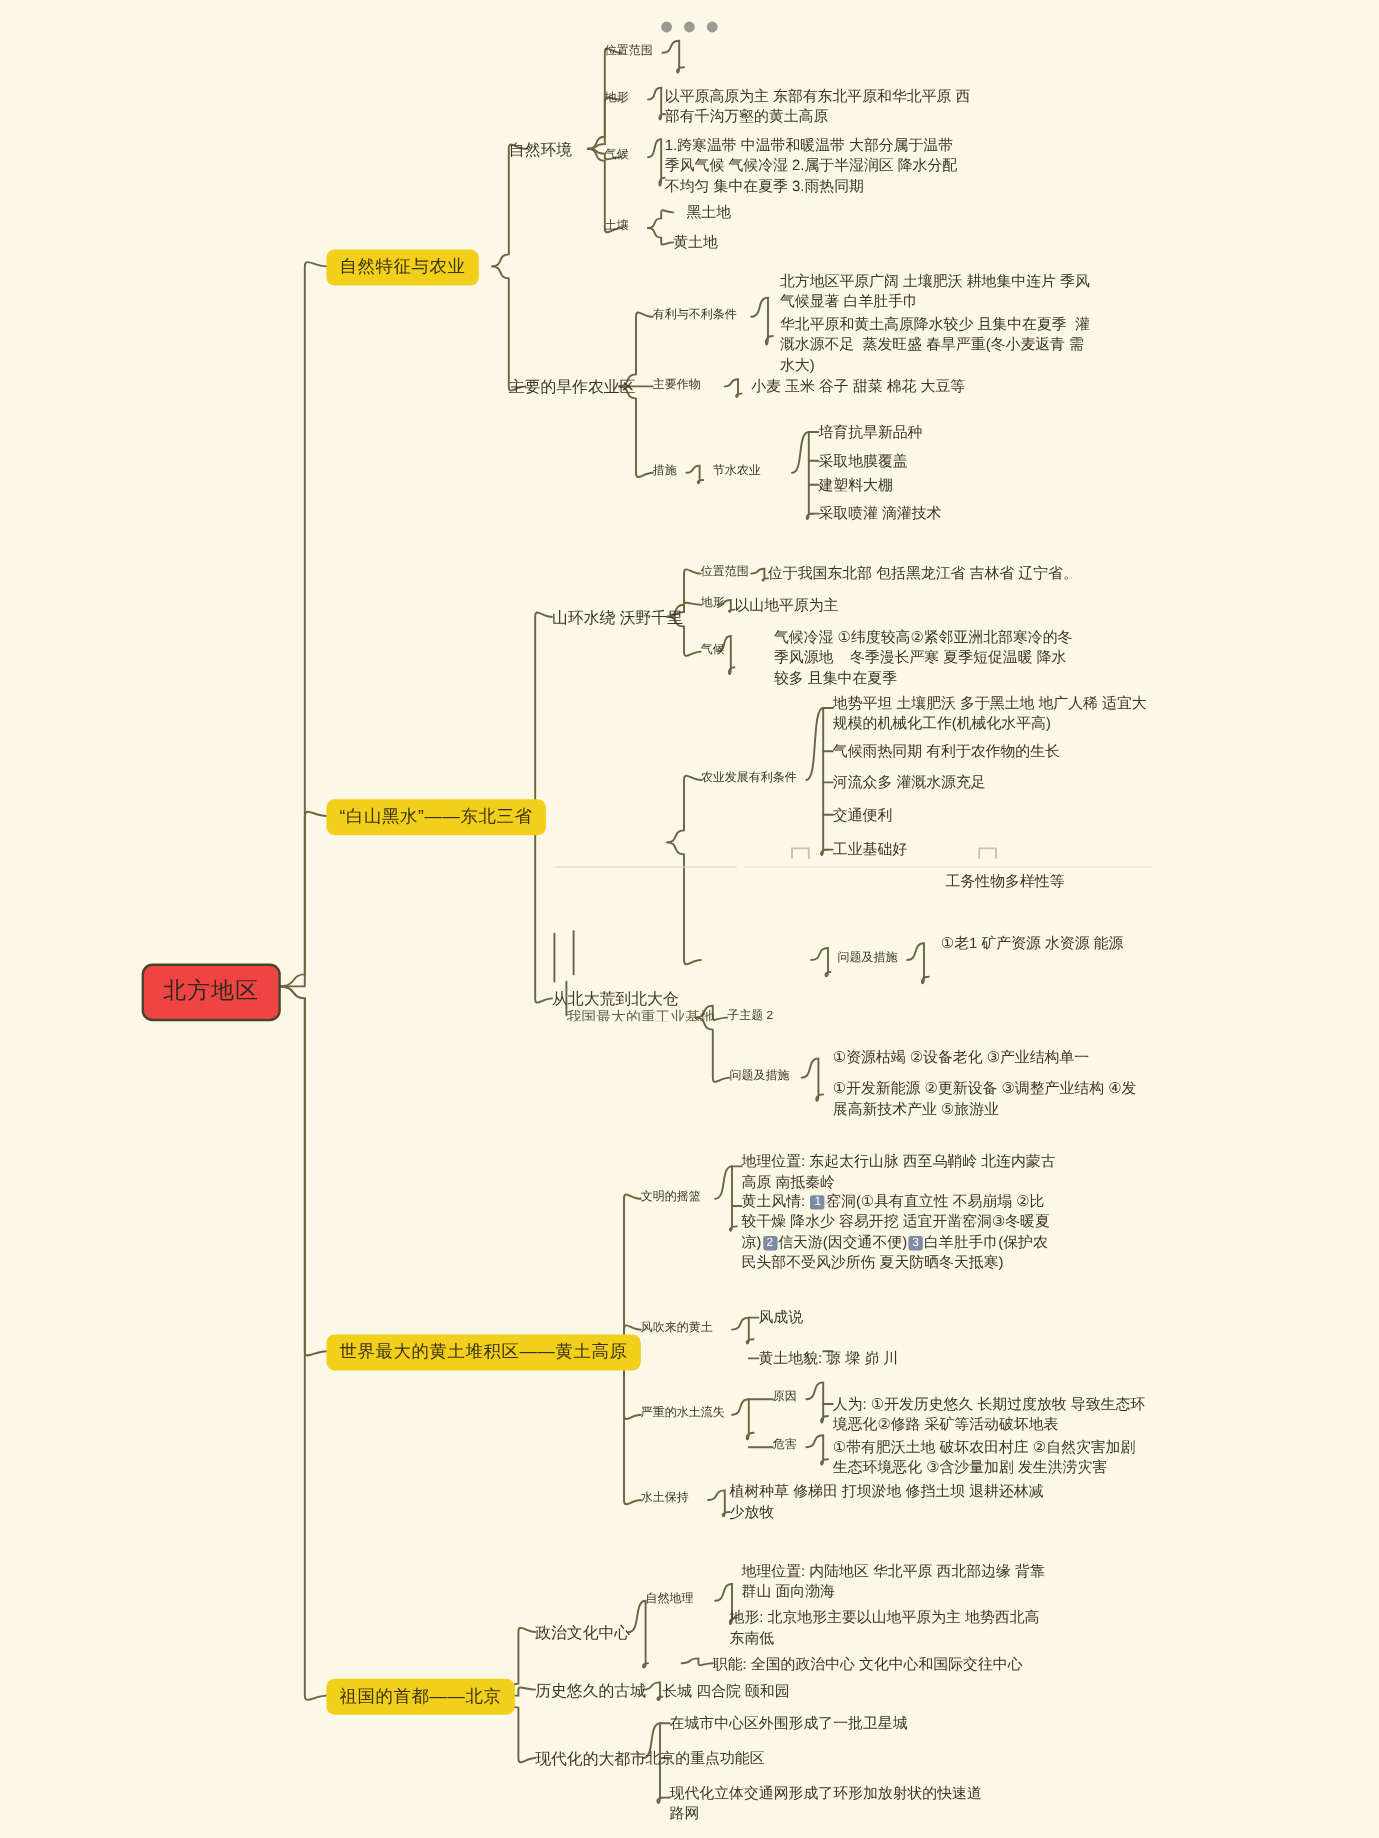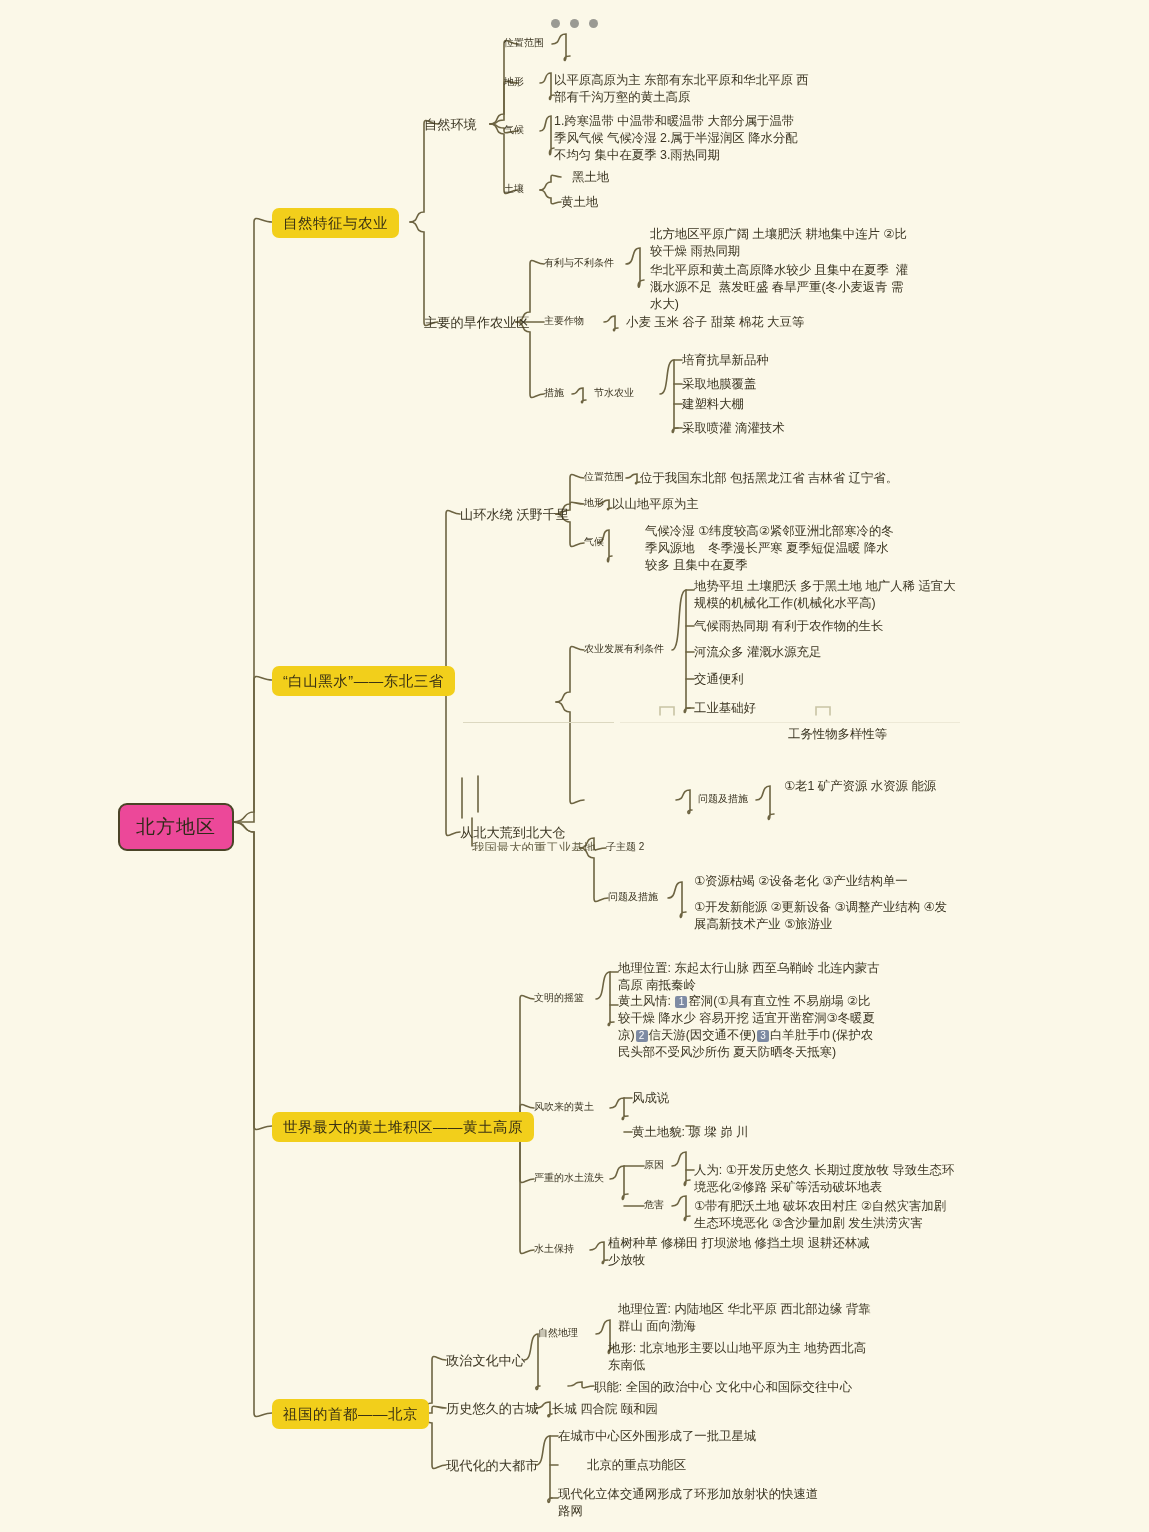--- a/index.html
+++ b/index.html
@@ -9,21 +9,21 @@
     color:#3b3522;overflow:hidden;position:relative;
   }
   #canvas{position:absolute;left:0;top:0;width:1149px;height:1532px;}
   svg.links{position:absolute;left:0;top:0;width:1149px;height:1532px;pointer-events:none;}
 
   .dots{position:absolute;left:0;top:14px;width:1149px;text-align:center;}
   .dots i{display:inline-block;width:9px;height:9px;border-radius:50%;background:#9a9a93;margin:0 5px;}
 
   .node{position:absolute;line-height:1.38;white-space:pre-wrap;}
   .root{
-    border:2px solid #4a4427;border-radius:9px;background:#ec4899;
+    border:2px solid #4a4427;border-radius:9px;background:#ef4444;
     padding:9px 16px;font-size:19px;letter-spacing:1px;color:#2f2a18;text-align:right;
   }
   .branch{
     background:#f2cf1b;border-radius:7px;padding:5px 11px;
     font-size:14.5px;color:#3a3213;letter-spacing:.5px;white-space:nowrap;
   }
   .lvl2{font-size:13.2px;white-space:nowrap;}
   .lvl3{font-size:10px;white-space:nowrap;}
   .leaf{font-size:12.4px;}
   .leaf.w1{width:236px;}
@@ -180,21 +180,21 @@
   <div class="node lvl3" style="left:504px;top:123px;">气候</div>
   <div class="node leaf w3" style="left:554px;top:113px;">1.跨寒温带 中温带和暖温带 大部分属于温带季风气候 气候冷湿 2.属于半湿润区 降水分配不均匀 集中在夏季 3.雨热同期</div>
 
   <div class="node lvl3" style="left:504px;top:182px;">土壤</div>
   <div class="node leaf nw" style="left:532px;top:169px;margin-left:40px;">黑土地</div>
   <div class="node leaf nw" style="left:561px;top:194px;">黄土地</div>
 
   <div class="node lvl2" style="left:424px;top:314px;">主要的旱作农业区</div>
 
   <div class="node lvl3" style="left:544px;top:256px;">有利与不利条件</div>
-  <div class="node leaf w4" style="left:650px;top:226px;">北方地区平原广阔 土壤肥沃 耕地集中连片 ②比较干燥 雨热同期</div>
+  <div class="node leaf w4" style="left:650px;top:226px;">北方地区平原广阔 土壤肥沃 耕地集中连片 季风气候显著 白羊肚手巾</div>
   <div class="node leaf w4" style="left:650px;top:262px;">华北平原和黄土高原降水较少 且集中在夏季  灌溉水源不足  蒸发旺盛 春旱严重(冬小麦返青 需水大)</div>
 
   <div class="node lvl3" style="left:544px;top:314px;">主要作物</div>
   <div class="node leaf nw" style="left:626px;top:314px;">小麦 玉米 谷子 甜菜 棉花 大豆等</div>
 
   <div class="node lvl3" style="left:544px;top:386px;">措施</div>
   <div class="node lvl3" style="left:594px;top:386px;">节水农业</div>
   <div class="node leaf nw" style="left:682px;top:352px;">培育抗旱新品种</div>
   <div class="node leaf nw" style="left:682px;top:376px;">采取地膜覆盖</div>
   <div class="node leaf nw" style="left:682px;top:396px;">建塑料大棚</div>
@@ -250,16 +250,16 @@
   <div class="node lvl3" style="left:538px;top:1326px;">自然地理</div>
   <div class="node leaf w4" style="left:618px;top:1301px;">地理位置: 内陆地区 华北平原 西北部边缘 背靠群山 面向渤海</div>
   <div class="node leaf w4" style="left:608px;top:1340px;">地形: 北京地形主要以山地平原为主 地势西北高东南低</div>
   <div class="node leaf nw" style="left:594px;top:1379px;">职能: 全国的政治中心 文化中心和国际交往中心</div>
 
   <div class="node lvl2" style="left:446px;top:1400px;">历史悠久的古城</div>
   <div class="node leaf nw" style="left:552px;top:1401px;">长城 四合院 颐和园</div>
 
   <div class="node lvl2" style="left:446px;top:1457px;">现代化的大都市</div>
   <div class="node leaf nw" style="left:558px;top:1428px;">在城市中心区外围形成了一批卫星城</div>
-  <div class="node leaf nw" style="left:587px;top:1457px;text-align:center;">北京的重点功能区</div>
+  <div class="node leaf nw" style="left:538px;top:1457px;text-align:center;">北京的重点功能区</div>
   <div class="node leaf w4" style="left:558px;top:1486px;">现代化立体交通网形成了环形加放射状的快速道路网</div>
 
 </div>
 
 </body></html>

